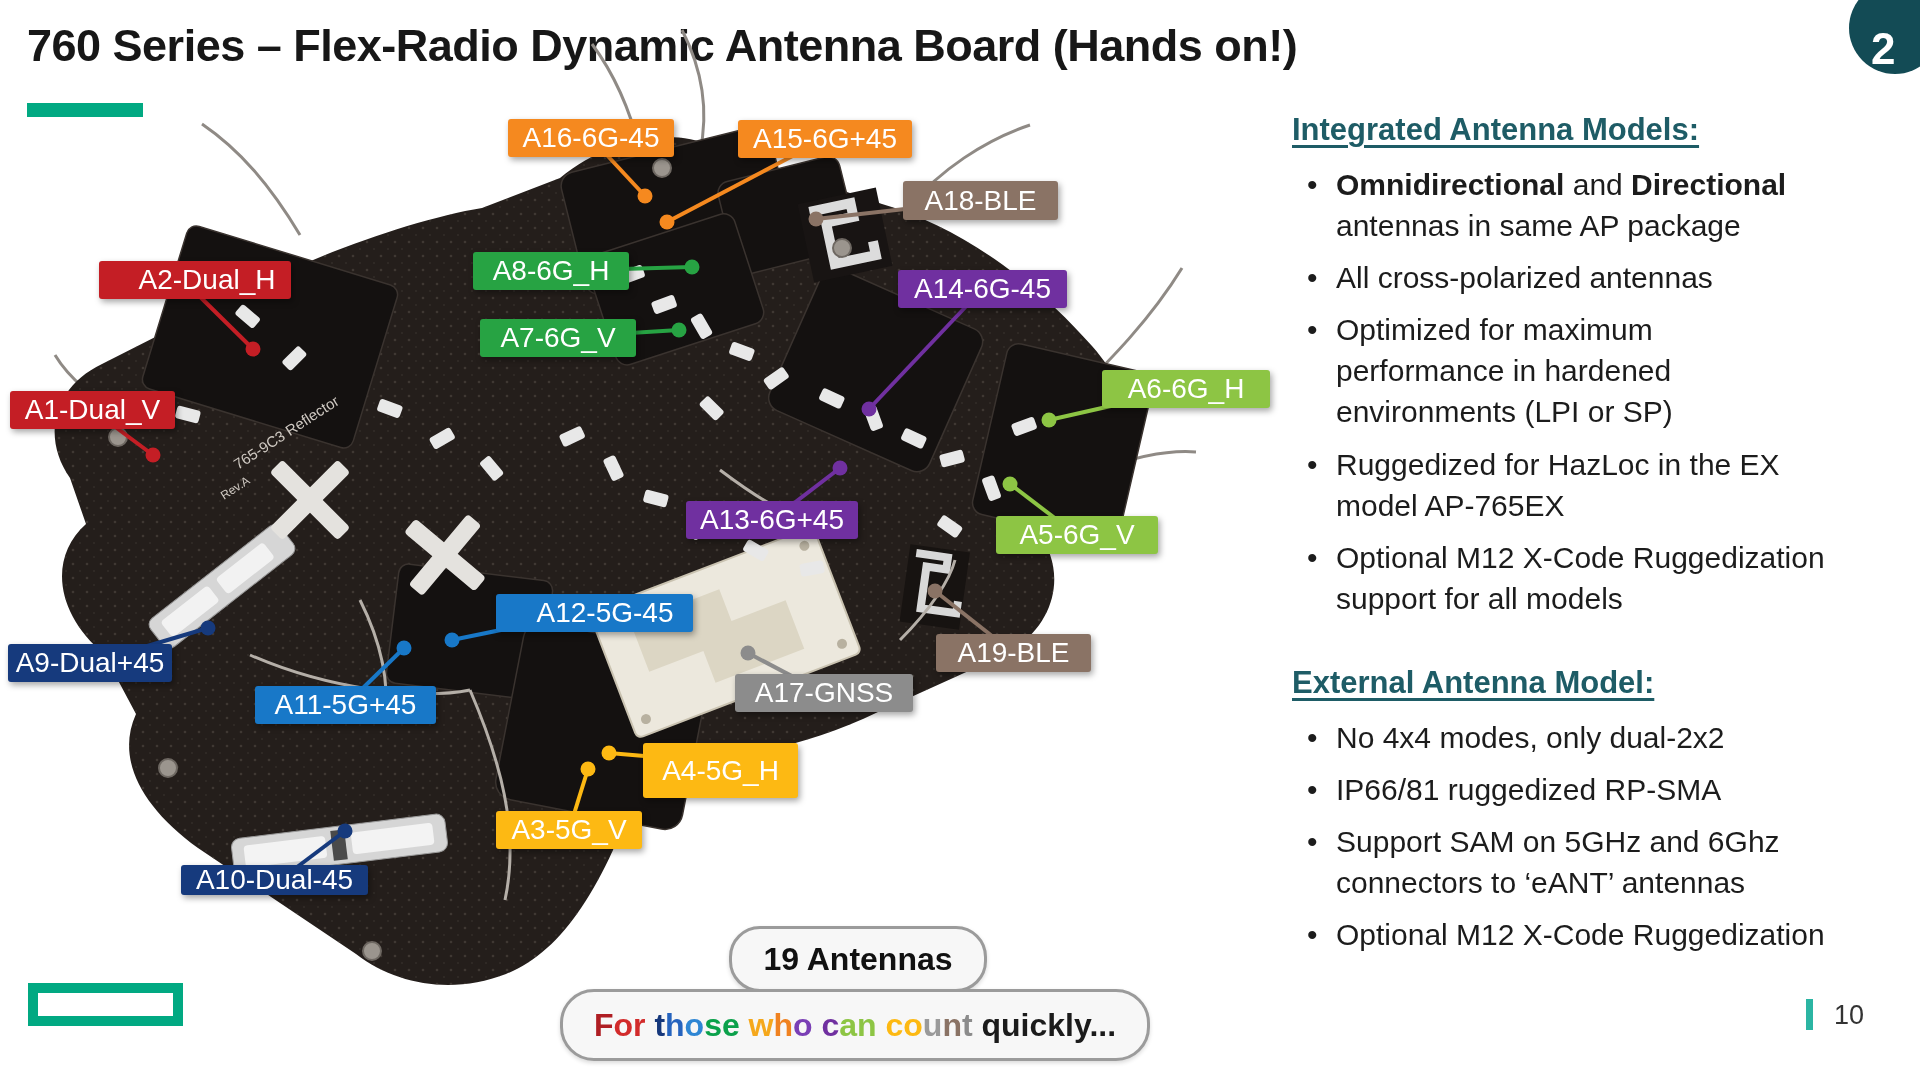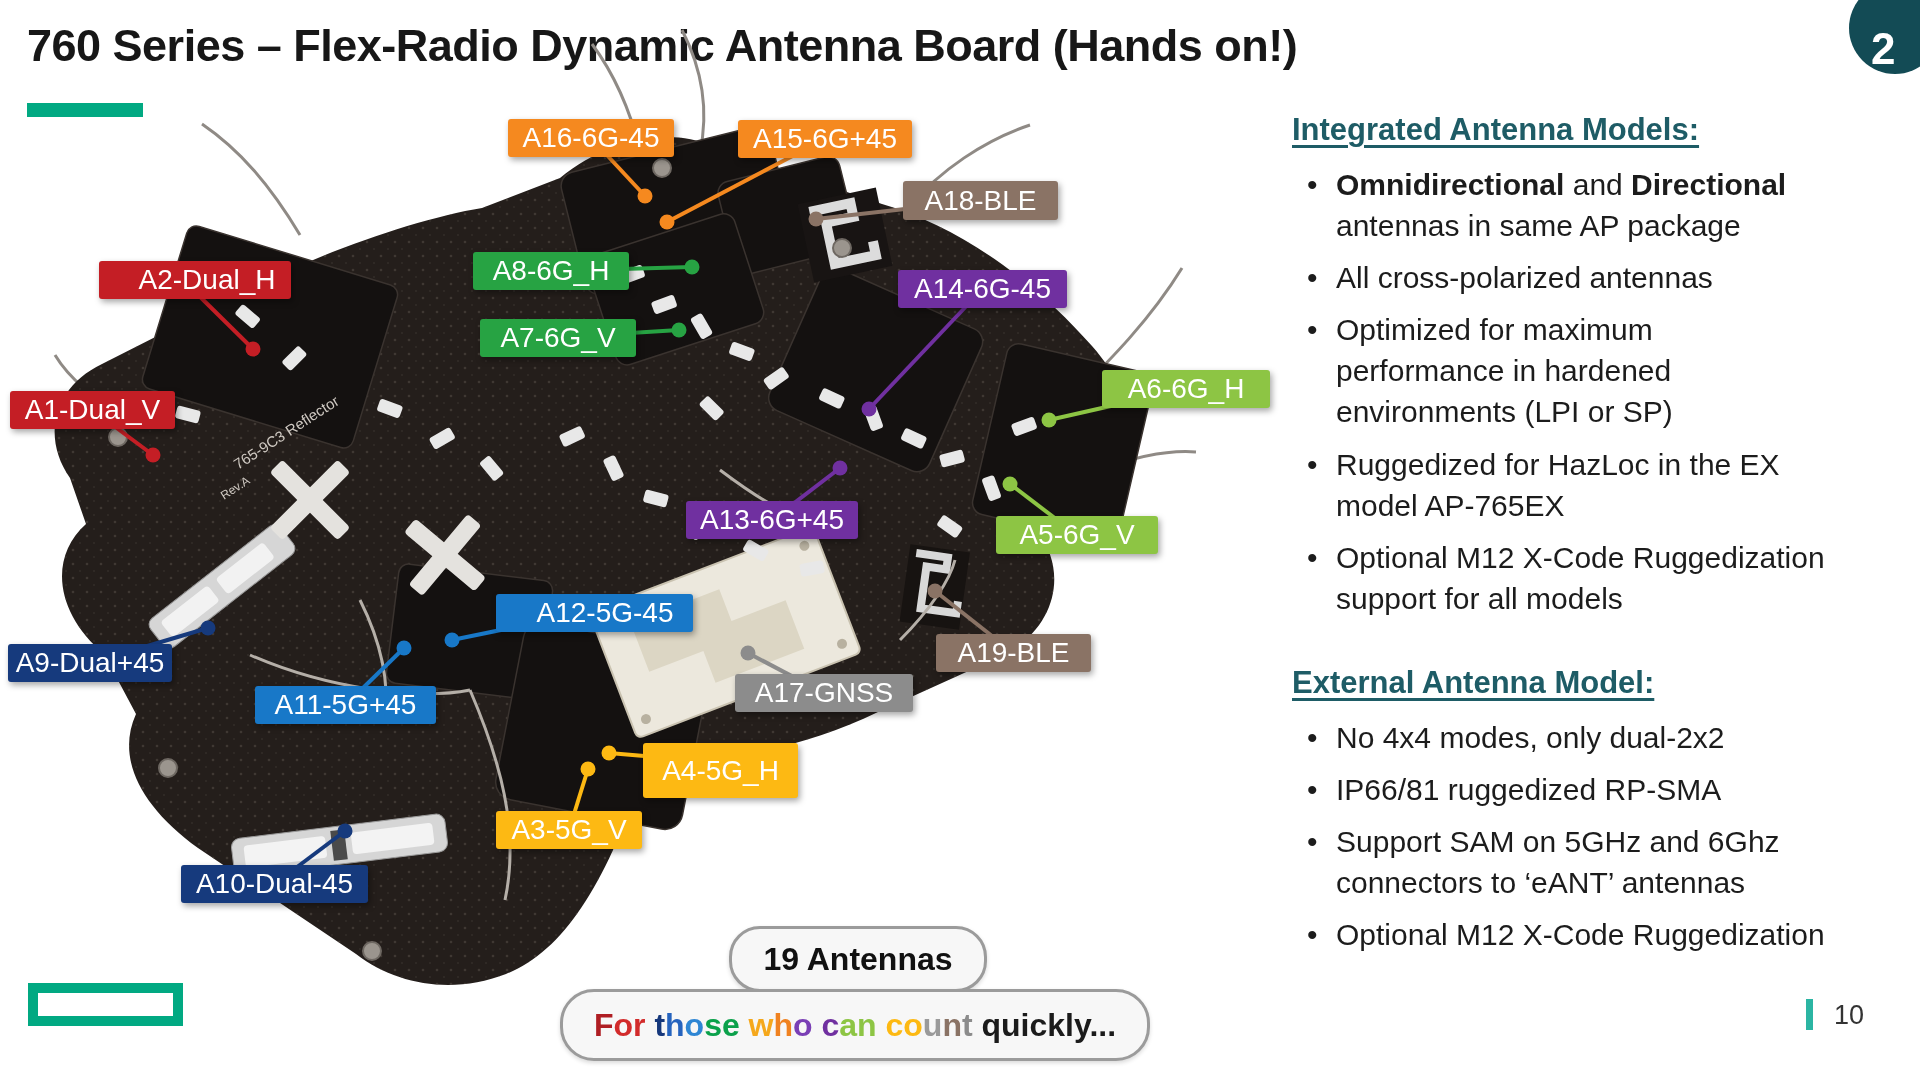--- a/index.html
+++ b/index.html
@@ -243,21 +243,21 @@
       <div class="callout" style="left: 1102px; top: 370px; width: 168px; height: 38px; background: rgb(141, 197, 68);">A6-6G_H</div>
       <div class="callout" style="left: 686px; top: 501px; width: 172px; height: 38px; background: rgb(112, 48, 160);">A13-6G+45</div>
       <div class="callout" style="left: 996px; top: 516px; width: 162px; height: 38px; background: rgb(141, 197, 68);">A5-6G_V</div>
       <div class="callout" style="left: 496px; top: 594px; width: 176px; height: 38px; background: rgb(24, 120, 200); padding-left: 21px;">A12-5G-45</div>
       <div class="callout" style="left: 8px; top: 644px; width: 164px; height: 38px; background: rgb(22, 58, 125);">A9-Dual+45</div>
       <div class="callout" style="left: 255px; top: 686px; width: 181px; height: 38px; background: rgb(24, 120, 200);">A11-5G+45</div>
       <div class="callout" style="left: 936px; top: 634px; width: 155px; height: 38px; background: rgb(138, 115, 101);">A19-BLE</div>
       <div class="callout" style="left: 735px; top: 674px; width: 178px; height: 38px; background: rgb(140, 140, 140);">A17-GNSS</div>
       <div class="callout" style="left: 643px; top: 743px; width: 155px; height: 55px; background: rgb(253, 185, 19);">A4-5G_H</div>
       <div class="callout" style="left: 496px; top: 811px; width: 146px; height: 38px; background: rgb(253, 185, 19);">A3-5G_V</div>
-      <div class="callout" style="left: 181px; top: 865px; width: 187px; height: 38px; background: rgb(22, 58, 125);">A10-Dual-45</div>
+      <div class="callout" style="left: 181px; top: 865px; width: 187px; height: 30px; background: rgb(22, 58, 125);">A10-Dual-45</div>
     </div>
 
   <div class="pill" id="pill-antennas">
     <span>19 Antennas</span>
   </div>
   <div class="pill" id="pill-caption">
     <span id="rainbow-text"><span style="color: rgb(175, 30, 35);">F</span><span style="color: rgb(210, 43, 43);">o</span><span style="color: rgb(210, 43, 43);">r</span><span> </span><span style="color: rgb(22, 56, 124);">t</span><span style="color: rgb(37, 99, 190);">h</span><span style="color: rgb(46, 134, 212);">o</span><span style="color: rgb(11, 161, 75);">s</span><span style="color: rgb(11, 161, 75);">e</span><span> </span><span style="color: rgb(245, 168, 28);">w</span><span style="color: rgb(240, 130, 32);">h</span><span style="color: rgb(122, 63, 181);">o</span><span> </span><span style="color: rgb(112, 48, 160);">c</span><span style="color: rgb(141, 197, 68);">a</span><span style="color: rgb(141, 197, 68);">n</span><span> </span><span style="color: rgb(253, 185, 19);">c</span><span style="color: rgb(253, 185, 19);">o</span><span style="color: rgb(154, 154, 154);">u</span><span style="color: rgb(138, 115, 101);">n</span><span style="color: rgb(140, 140, 140);">t</span><span> </span><span style="color: rgb(27, 27, 27);">quickly...</span></span>
   </div>
 
   <div class="panel">

